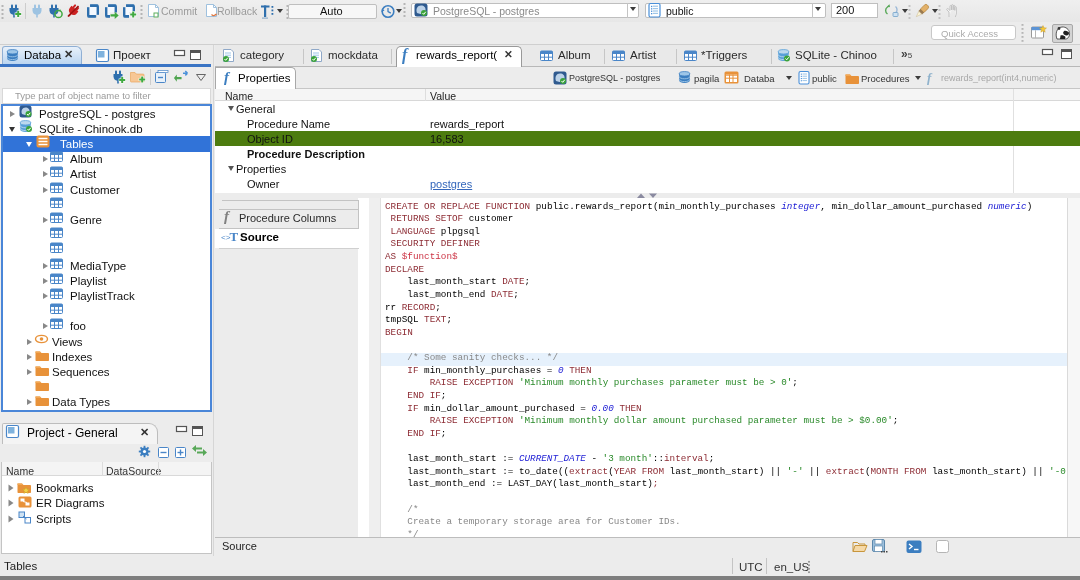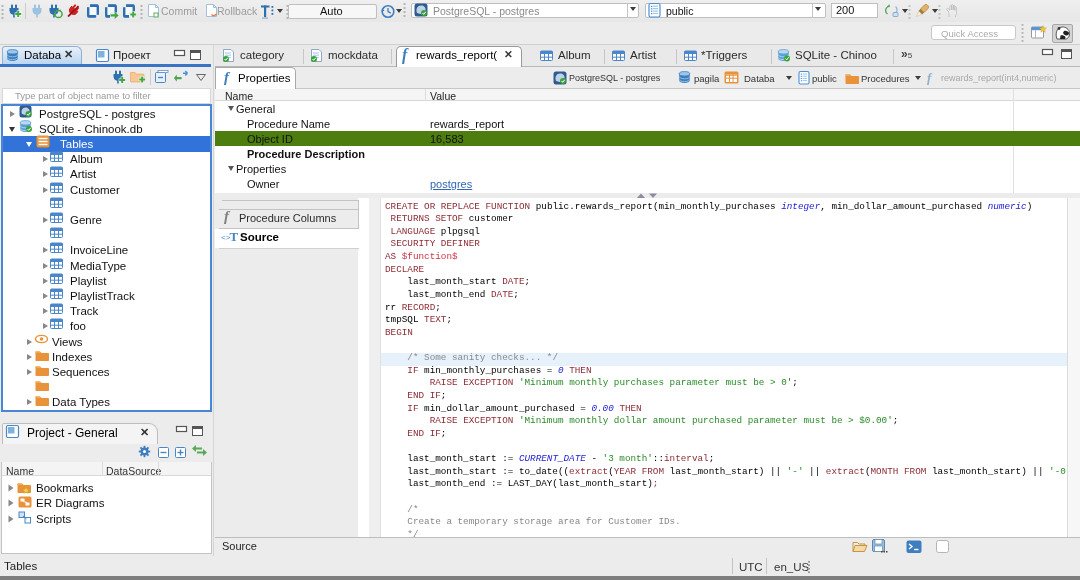--- a/index.html
+++ b/index.html
@@ -106,39 +106,31 @@
       <span class="lbl" style="left:67px;color:#111">Artist</span>
     </div>
     <div class="trow" style="top:76.0px;">
       <div class="tri-r" style="left:40px;border-left-color:#888"></div>
       <span class="lbl" style="left:67px;color:#111">Customer</span>
     </div>
     <div class="trow" style="top:106.4px;">
       <div class="tri-r" style="left:40px;border-left-color:#888"></div>
       <span class="lbl" style="left:67px;color:#111">Genre</span>
     </div>
-    <div class="trow" style="top:136.8px;">
-      <div class="tri-r" style="left:40px;border-left-color:#888"></div>
-      <span class="lbl" style="left:67px;color:#111">InvoiceLine</span>
-    </div>
     <div class="trow" style="top:152.0px;">
       <div class="tri-r" style="left:40px;border-left-color:#888"></div>
       <span class="lbl" style="left:67px;color:#111">MediaType</span>
     </div>
     <div class="trow" style="top:167.2px;">
       <div class="tri-r" style="left:40px;border-left-color:#888"></div>
       <span class="lbl" style="left:67px;color:#111">Playlist</span>
     </div>
     <div class="trow" style="top:182.4px;">
       <div class="tri-r" style="left:40px;border-left-color:#888"></div>
       <span class="lbl" style="left:67px;color:#111">PlaylistTrack</span>
-    </div>
-    <div class="trow" style="top:197.6px;">
-      <div class="tri-r" style="left:40px;border-left-color:#888"></div>
-      <span class="lbl" style="left:67px;color:#111">Track</span>
     </div>
     <div class="trow" style="top:212.8px;">
       <div class="tri-r" style="left:40px;border-left-color:#888"></div>
       <span class="lbl" style="left:67px;color:#111">foo</span>
     </div>
     <div class="trow" style="top:228.0px;">
       <div class="tri-r" style="left:24px;border-left-color:#888"></div>
       <span class="lbl" style="left:49px;color:#111">Views</span>
     </div>
     <div class="trow" style="top:243.2px;">

